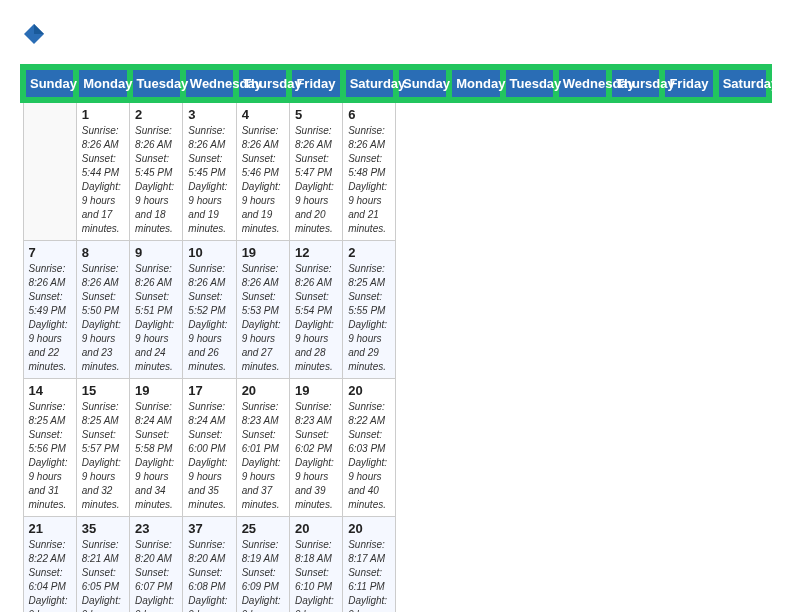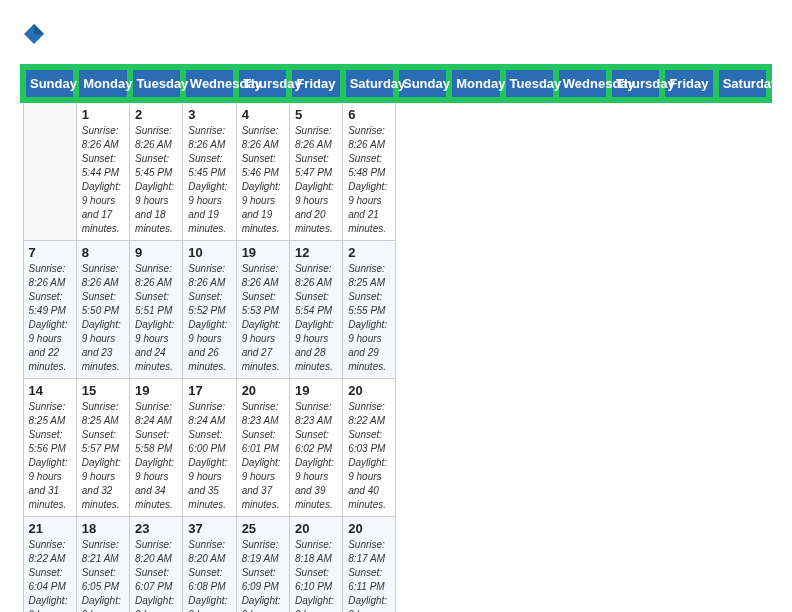--- a/index.html
+++ b/index.html
@@ -219,21 +219,21 @@
           <div class="day-number">20</div>
           <div class="day-info">Sunrise: 8:22 AM<br>Sunset: 6:03 PM<br>Daylight: 9 hours<br>and 40 minutes.</div>
         </td>
       </tr>
       <tr>
         <td>
           <div class="day-number">21</div>
           <div class="day-info">Sunrise: 8:22 AM<br>Sunset: 6:04 PM<br>Daylight: 9 hours<br>and 42 minutes.</div>
         </td>
         <td>
-          <div class="day-number">18</div>
+          <div class="day-number">35</div>
           <div class="day-info">Sunrise: 8:21 AM<br>Sunset: 6:05 PM<br>Daylight: 9 hours<br>and 44 minutes.</div>
         </td>
         <td>
           <div class="day-number">23</div>
           <div class="day-info">Sunrise: 8:20 AM<br>Sunset: 6:07 PM<br>Daylight: 9 hours<br>and 46 minutes.</div>
         </td>
         <td>
           <div class="day-number">37</div>
           <div class="day-info">Sunrise: 8:20 AM<br>Sunset: 6:08 PM<br>Daylight: 9 hours<br>and 48 minutes.</div>
         </td>

